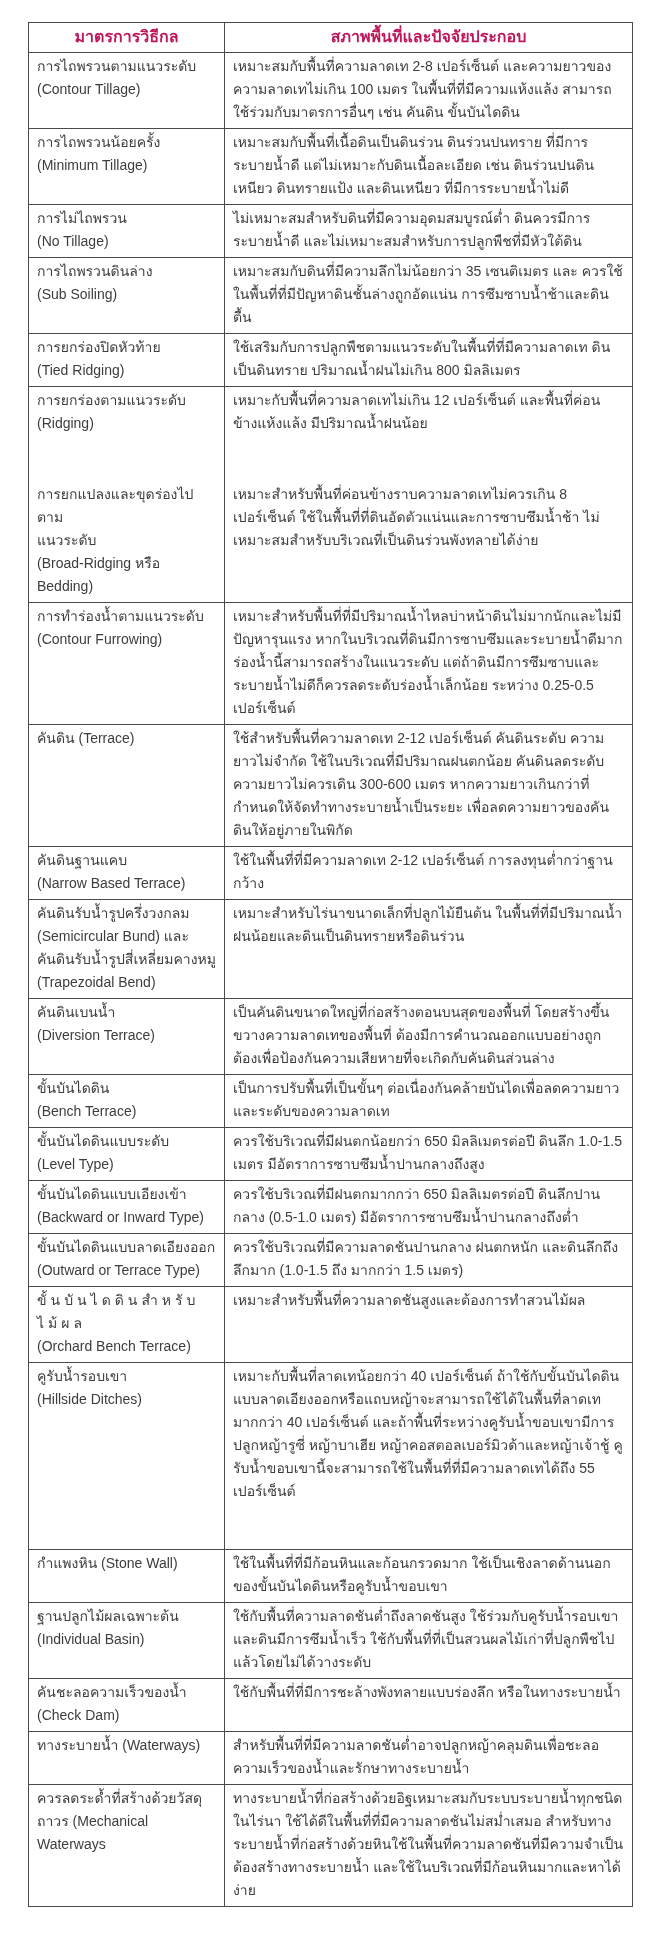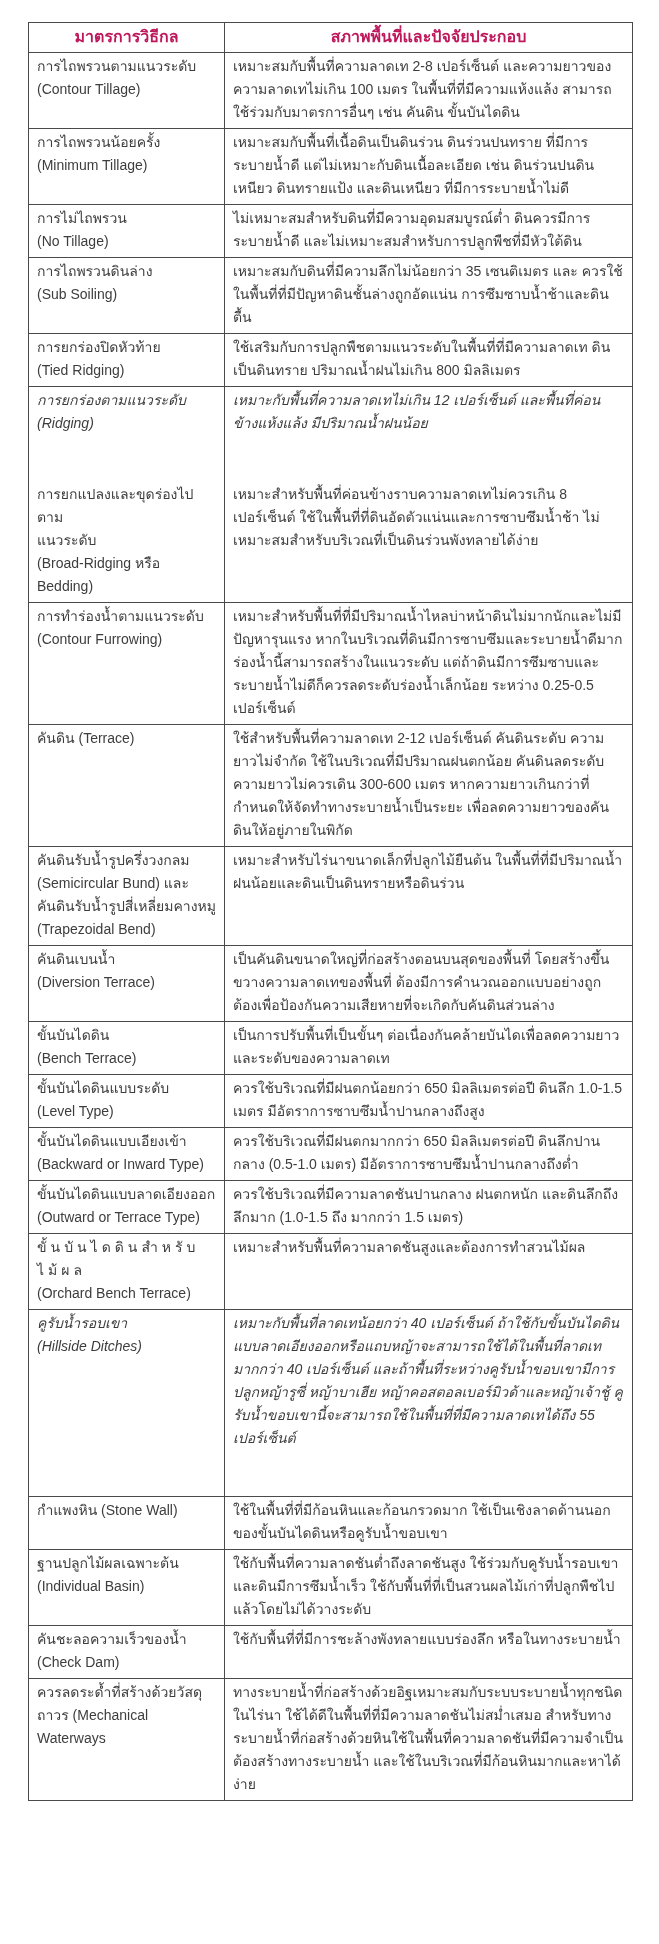--- a/index.html
+++ b/index.html
@@ -41,21 +41,21 @@
     vertical-align: top;
     font-size: 14px;
     line-height: 23px;
     padding: 2px 6px 4px 8px;
     color: #3d3d3d;
     word-wrap: break-word;
   }
   td:first-child { border-left: none; }
   td.condition { padding-right: 8px; }
   tr.no-divider td { border-bottom: none; }
-  tr.gap-after td { padding-bottom: 46px; font-style: italic; }
+  tr.gap-after td { padding-bottom: 46px; }
   td.measure div.spread { letter-spacing: 4px; }
   tr:last-child td { border-bottom: none; }
 </style>
 </head>
 <body>
 
 <table class="measures">
   <colgroup>
     <col class="c-measure">
     <col class="c-condition">
@@ -125,20 +125,27 @@
         <td class="condition">เหมาะสำหรับพื้นที่ที่มีปริมาณน้ำไหลบ่าหน้าดินไม่มากนักและไม่มีปัญหารุนแรง หากในบริเวณที่ดินมีการซาบซึมและระบายน้ำดีมาก ร่องน้ำนี้สามารถสร้างในแนวระดับ แต่ถ้าดินมีการซึมซาบและระบายน้ำไม่ดีก็ควรลดระดับร่องน้ำเล็กน้อย  ระหว่าง 0.25-0.5 เปอร์เซ็นต์</td>
       </tr>
       <tr>
         <td class="measure">
           <div>คันดิน (Terrace)</div>
         </td>
         <td class="condition">ใช้สำหรับพื้นที่ความลาดเท 2-12 เปอร์เซ็นต์ คันดินระดับ ความยาวไม่จำกัด ใช้ในบริเวณที่มีปริมาณฝนตกน้อย คันดินลดระดับ ความยาวไม่ควรเดิน 300-600 เมตร หากความยาวเกินกว่าที่กำหนดให้จัดทำทางระบายน้ำเป็นระยะ เพื่อลดความยาวของคันดินให้อยู่ภายในพิกัด</td>
       </tr>
       <tr>
         <td class="measure">
+          <div>คันดินฐานแคบ</div>
+          <div>(Narrow Based Terrace)</div>
+        </td>
+        <td class="condition">ใช้ในพื้นที่ที่มีความลาดเท 2-12 เปอร์เซ็นต์ การลงทุนต่ำกว่าฐานกว้าง</td>
+      </tr>
+      <tr>
+        <td class="measure">
           <div>คันดินรับน้ำรูปครึ่งวงกลม</div>
           <div>(Semicircular Bund) และ</div>
           <div>คันดินรับน้ำรูปสี่เหลี่ยมคางหมู</div>
           <div>(Trapezoidal Bend)</div>
         </td>
         <td class="condition">เหมาะสำหรับไร่นาขนาดเล็กที่ปลูกไม้ยืนต้น ในพื้นที่ที่มีปริมาณน้ำฝนน้อยและดินเป็นดินทรายหรือดินร่วน</td>
       </tr>
       <tr>
         <td class="measure">
           <div>คันดินเบนน้ำ</div>
@@ -203,19 +210,25 @@
       </tr>
       <tr>
         <td class="measure">
           <div>คันชะลอความเร็วของน้ำ</div>
           <div>(Check Dam)</div>
         </td>
         <td class="condition">ใช้กับพื้นที่ที่มีการชะล้างพังทลายแบบร่องลึก  หรือในทางระบายน้ำ</td>
       </tr>
       <tr>
         <td class="measure">
+          <div>ทางระบายน้ำ (Waterways)</div>
+        </td>
+        <td class="condition">สำหรับพื้นที่ที่มีความลาดชันต่ำอาจปลูกหญ้าคลุมดินเพื่อชะลอความเร็วของน้ำและรักษาทางระบายน้ำ</td>
+      </tr>
+      <tr>
+        <td class="measure">
           <div>ควรลดระด้ำที่สร้างด้วยวัสดุ</div>
           <div>ถาวร (Mechanical Waterways</div>
         </td>
         <td class="condition">ทางระบายน้ำที่ก่อสร้างด้วยอิฐเหมาะสมกับระบบระบายน้ำทุกชนิดในไร่นา ใช้ได้ดีในพื้นที่ที่มีความลาดชันไม่สม่ำเสมอ  สำหรับทางระบายน้ำที่ก่อสร้างด้วยหินใช้ในพื้นที่ความลาดชันที่มีความจำเป็นต้องสร้างทางระบายน้ำ และใช้ในบริเวณที่มีก้อนหินมากและหาได้ง่าย</td>
       </tr>
     </tbody>
 </table>
 
 </body></html>

